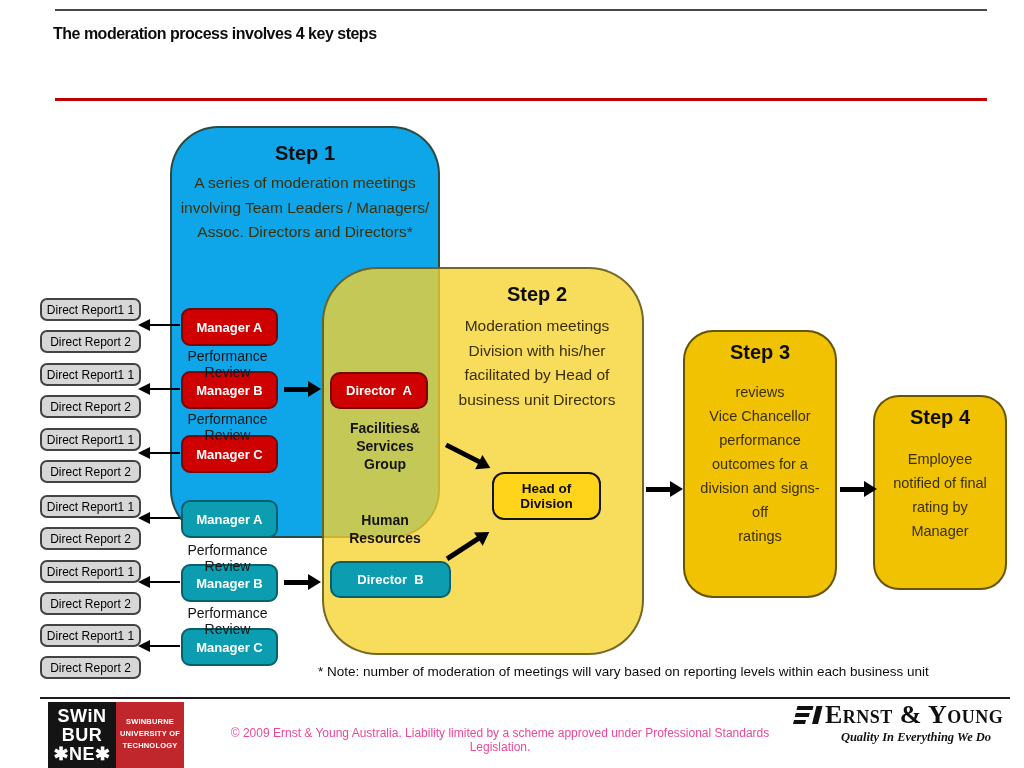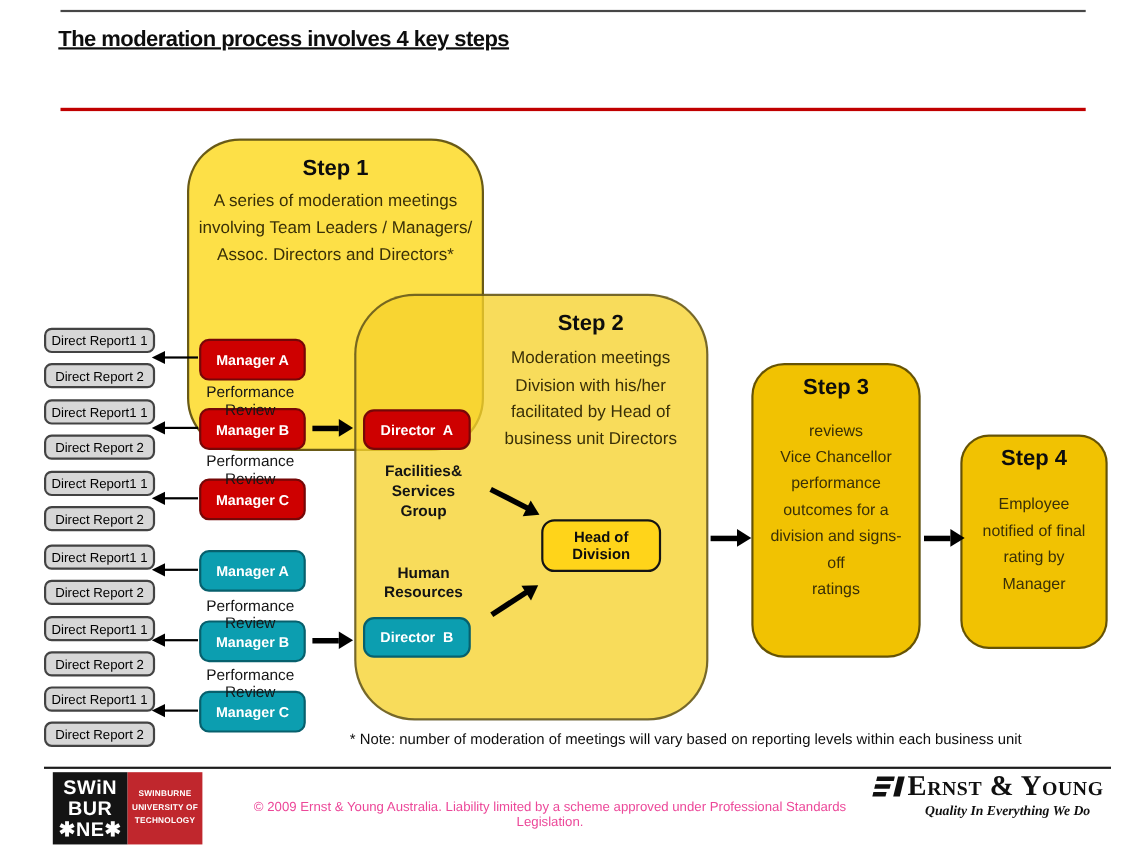--- a/index.html
+++ b/index.html
@@ -2,27 +2,27 @@
 <html><head>
 <meta charset="utf-8">
 <style>
   html,body{margin:0;padding:0;background:#ffffff;}
   .slide{position:relative;width:1024px;height:768px;background:#ffffff;overflow:hidden;
          font-family:"Liberation Sans",sans-serif;color:#111;}
   .abs{position:absolute;}
 
   
   .rule-top{left:55px;top:9px;width:932px;height:2px;background:#474747;}
-  .page-title{left:53px;top:25px;font-size:20px;font-weight:bold;letter-spacing:-0.5px;color:#0d0d0d;text-decoration:underline;}
+  .page-title{left:53px;top:25px;font-size:16px;font-weight:bold;letter-spacing:-0.5px;color:#0d0d0d;}
   .rule-red{left:55px;top:98px;width:932px;height:3px;background:#c00000;}
 
   
   .stepbox{text-align:center;box-sizing:border-box;}
-  .step1{left:170px;top:126px;width:270px;height:284px;border-radius:48px;
-         background:#fde047;border:2px solid rgba(55,45,5,0.75);z-index:1;}
+  .step1{left:170px;top:126px;width:270px;height:412px;border-radius:48px;
+         background:#0ea5e9;border:2px solid rgba(55,45,5,0.75);z-index:1;}
   .step2{left:322px;top:267px;width:322px;height:388px;border-radius:55px;
          background:rgba(246,210,45,0.78);border:2px solid rgba(75,65,25,0.75);z-index:2;}
   .step3{left:683px;top:330px;width:154px;height:268px;border-radius:30px;
          background:#f1c202;border:2px solid rgba(55,45,5,0.75);z-index:1;}
   .step4{left:873px;top:395px;width:134px;height:195px;border-radius:26px;
          background:#f1c202;border:2px solid rgba(55,45,5,0.75);z-index:1;}
   .step-h{font-size:20px;font-weight:bold;color:#0d0d0d;}
   .step-line{font-size:15.5px;color:#3a3008;line-height:24.5px;}
   .step1 .step-h{margin-top:14px;margin-bottom:6px;}
   .s2text{position:absolute;left:112px;top:14px;width:202px;text-align:center;}
@@ -35,21 +35,21 @@
   .node{display:flex;align-items:center;justify-content:center;text-align:center;
         box-sizing:border-box;z-index:3;font-weight:bold;}
   .grayBox{left:40px;width:101px;height:23px;border-radius:7px;background:#d7d7d7;
            border:2px solid #434343;font-size:12px;font-weight:normal;color:#000;}
   .redBox{left:181px;width:97px;height:38px;border-radius:9px;background:#ce0000;
           border:2px solid #760707;color:#fff;font-size:13px;}
   .tealBox{left:181px;width:97px;height:38px;border-radius:9px;background:#0c9eb0;
            border:2px solid #07606d;color:#fff;font-size:13px;}
   .dirRed{left:330px;width:98px;height:37px;border-radius:10px;background:#ce0000;
           border:2px solid #760707;color:#fff;font-size:13px;white-space:pre;}
-  .dirTeal{left:330px;width:98px;height:37px;border-radius:10px;background:#0c9eb0;
+  .dirTeal{left:330px;width:121px;height:37px;border-radius:10px;background:#0c9eb0;
            border:2px solid #07606d;color:#fff;font-size:13px;white-space:pre;}
   .hod{left:492px;top:472px;width:109px;height:48px;border-radius:12px;background:#ffd41a;
        border:2px solid #141414;color:#0d0d0d;font-size:13.5px;}
 
   .pr{left:170px;width:115px;text-align:center;font-size:14px;color:#161616;z-index:3;}
   .grpLabel{left:328px;width:114px;text-align:center;font-weight:bold;font-size:14px;
             color:#141414;z-index:3;line-height:18px;}
 
   
   .arrowLeft{display:flex;align-items:center;z-index:3;}

